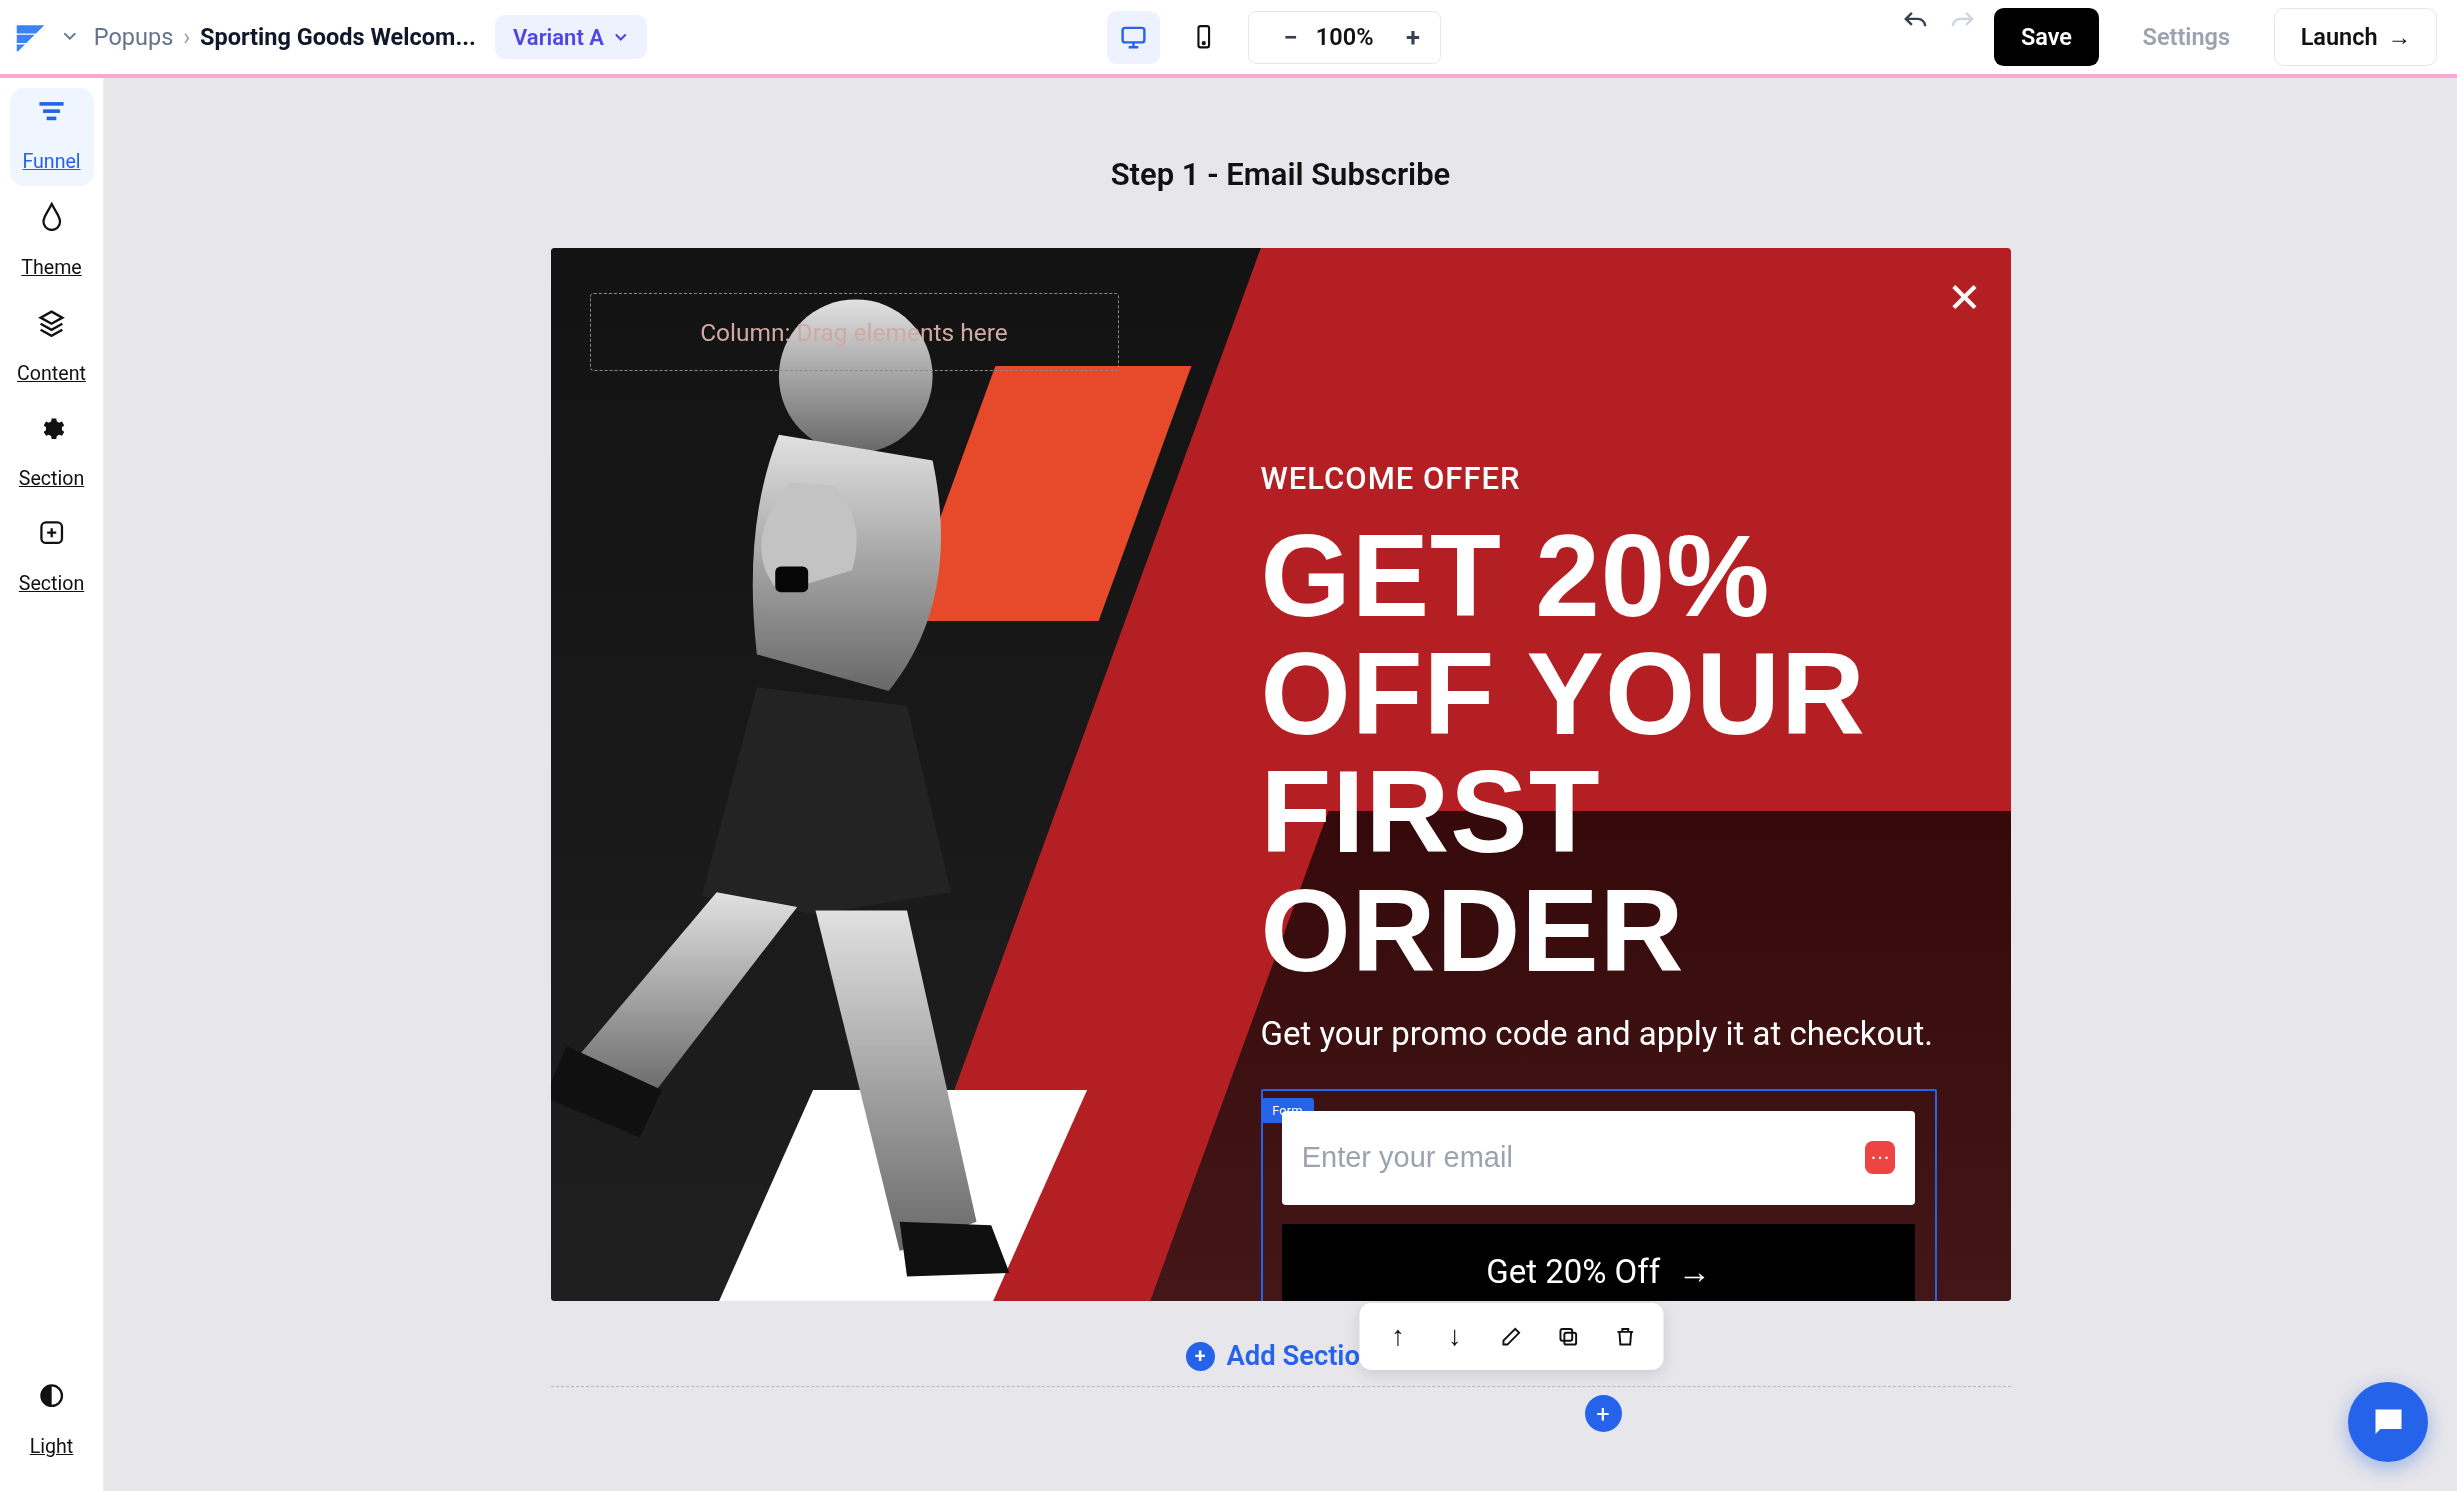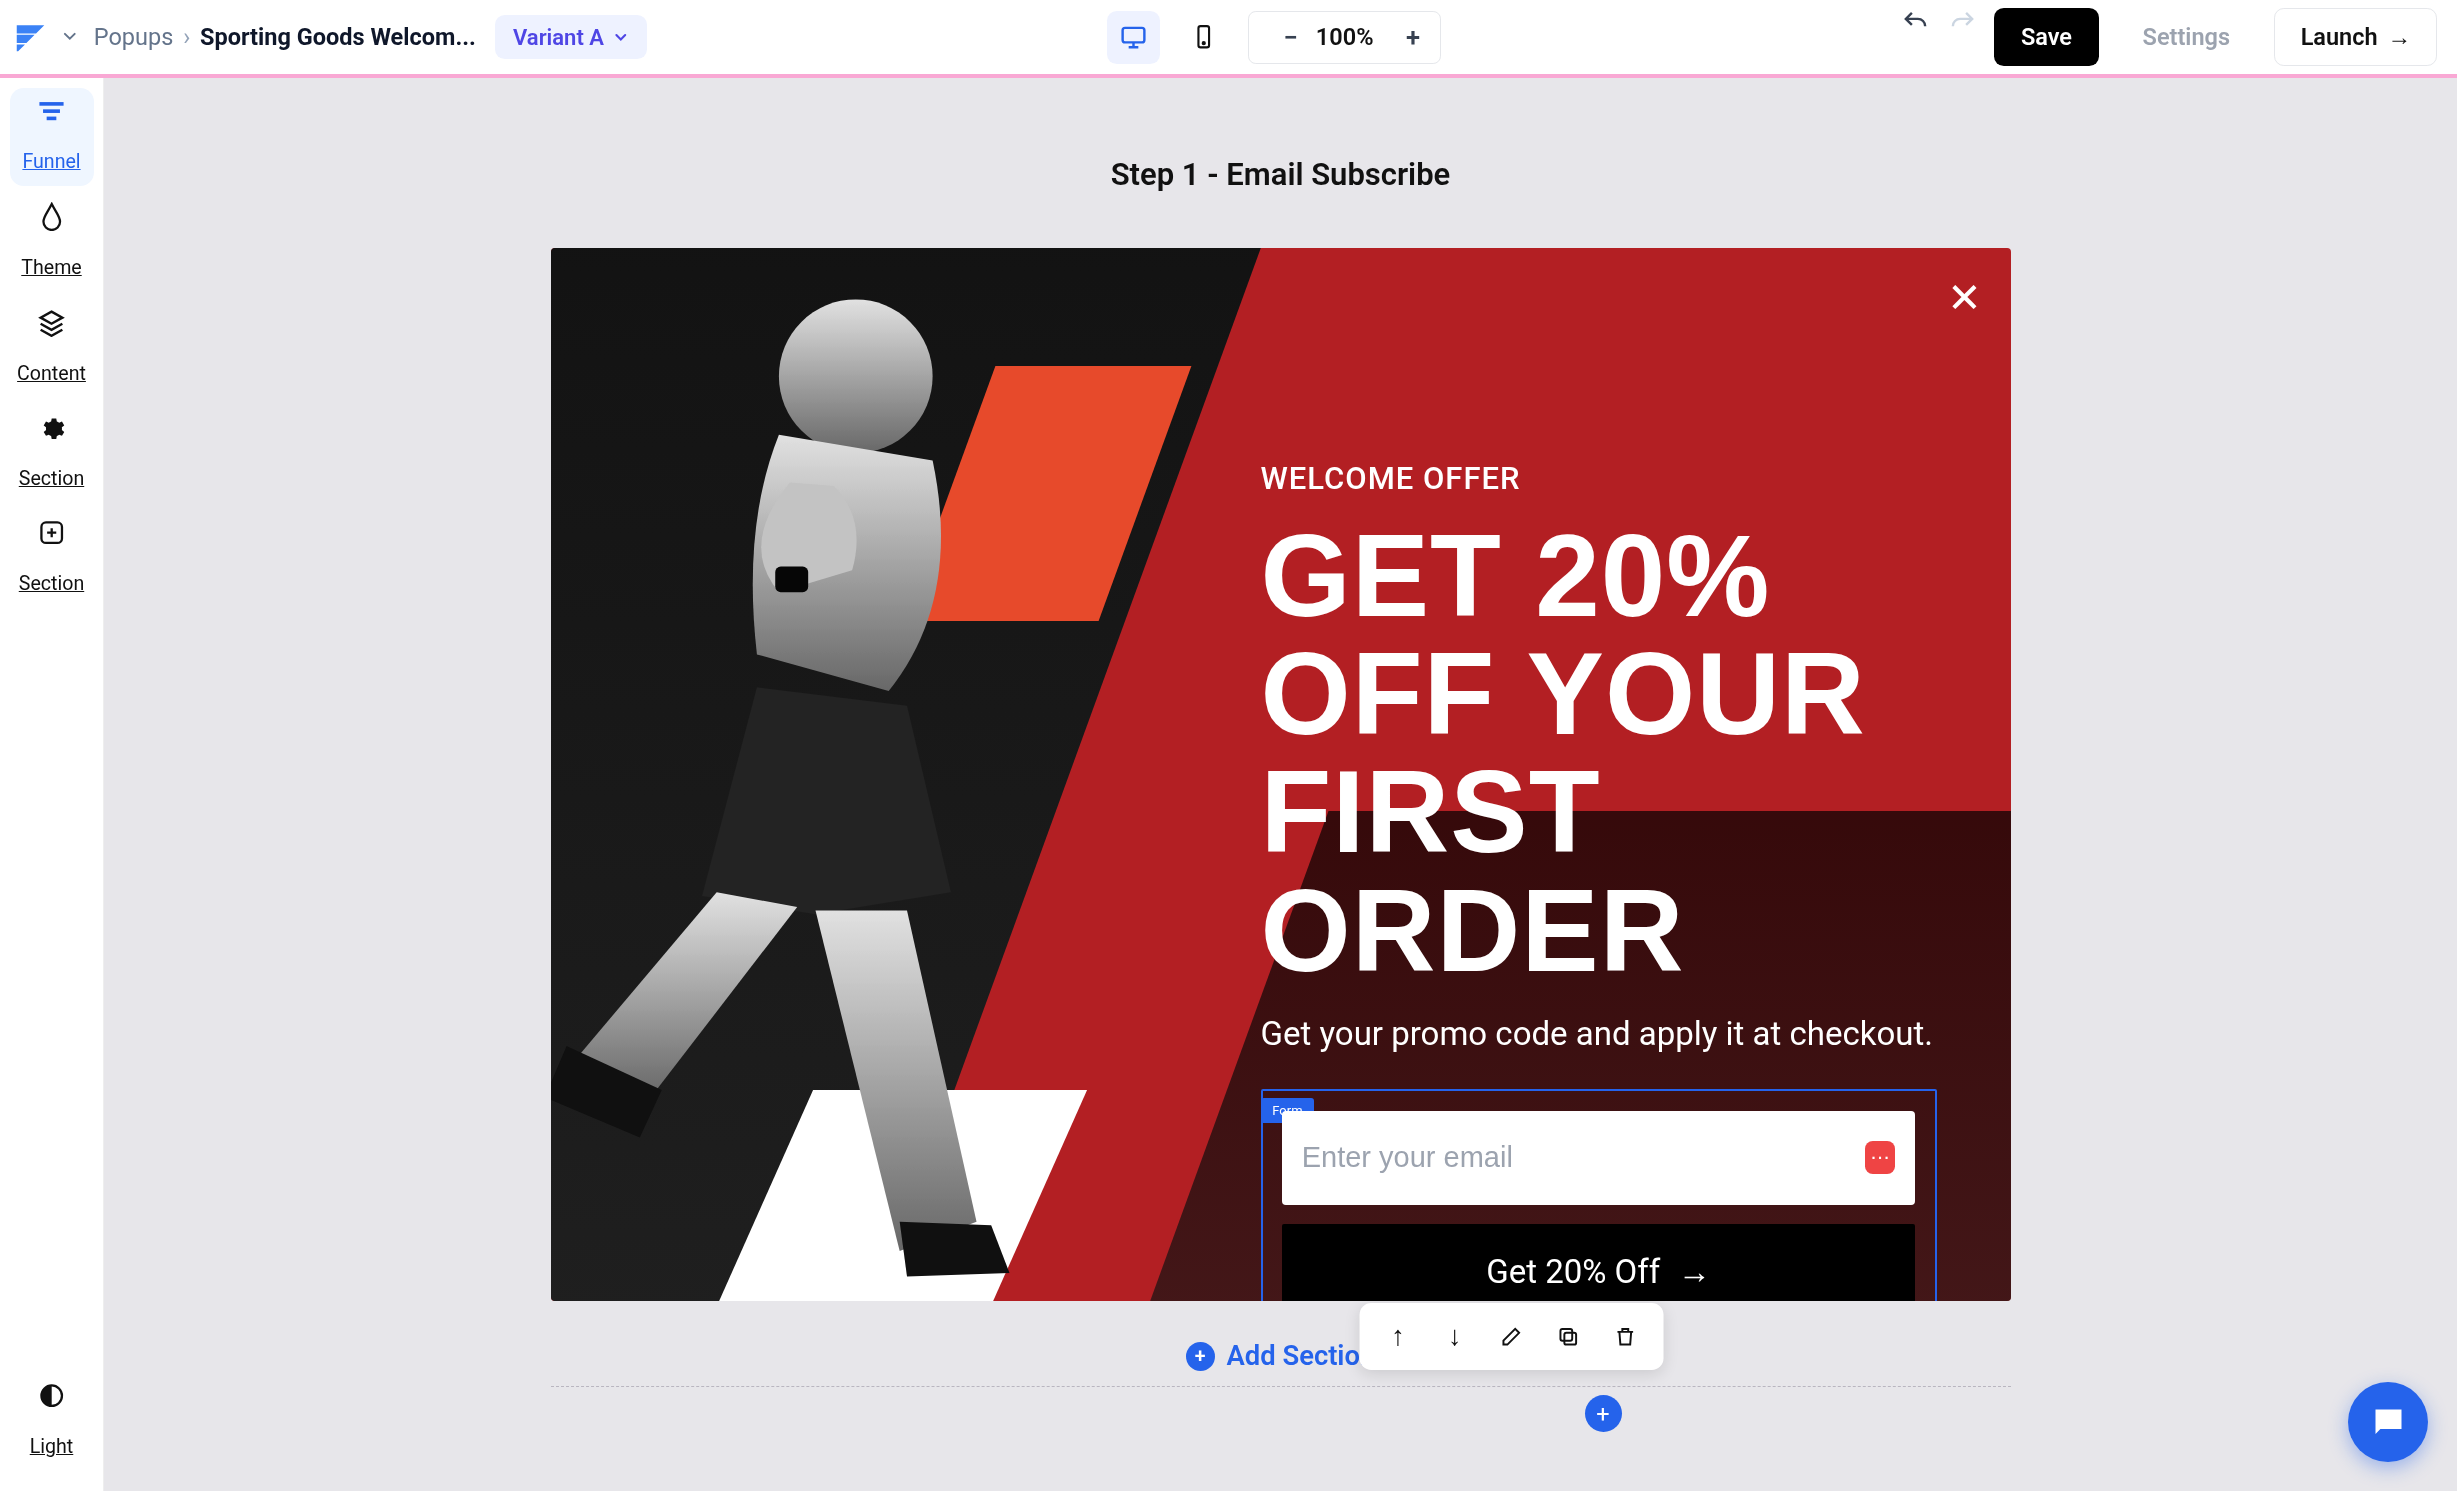--- a/index.html
+++ b/index.html
@@ -488,20 +488,21 @@
 
           <path d="M196 520 L246 522 L256 548 L200 550 Z" fill="#1a1a1a"></path>
           <path d="M14 424 L66 448 L54 474 L2 452 Z" fill="#1a1a1a"></path>
 
           <rect x="128" y="162" width="18" height="14" rx="3" fill="#111"></rect>
         </svg>
       </div>
 
       <div class="close">✕</div>
 
+      <div class="drop-column">Column: Drag elements here</div>
 
       <div class="popup-content">
         <div class="pc-welcome">WELCOME OFFER</div>
         <div class="pc-head">GET 20% OFF YOUR FIRST ORDER</div>
         <div class="pc-sub">Get your promo code and apply it at checkout.</div>
 
         <div class="form-wrap">
           <div class="form-tag">Form</div>
           <div class="form-input-row">
             <input type="text" placeholder="Enter your email" style="">

